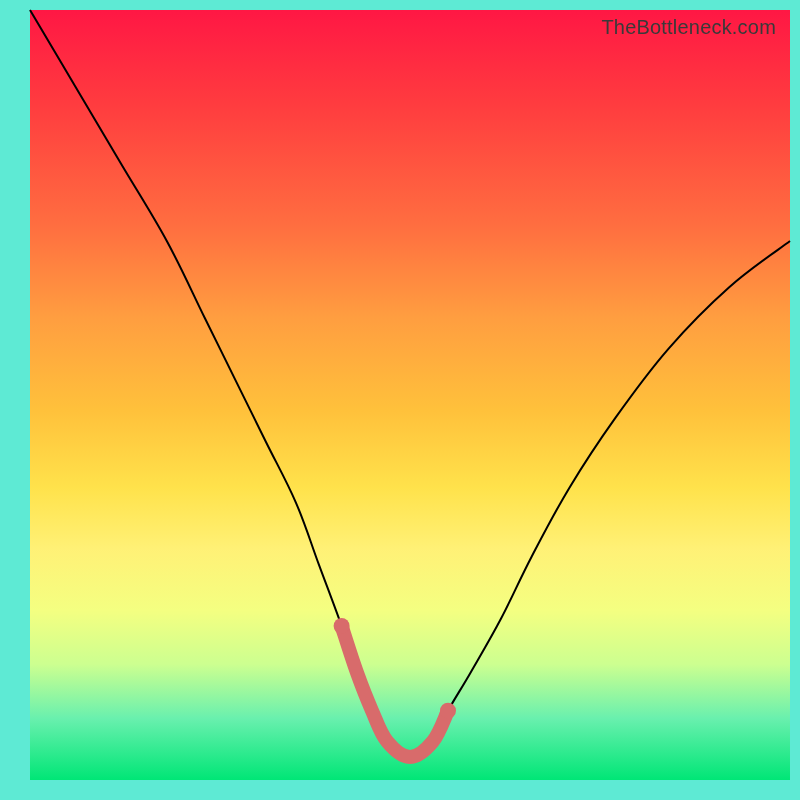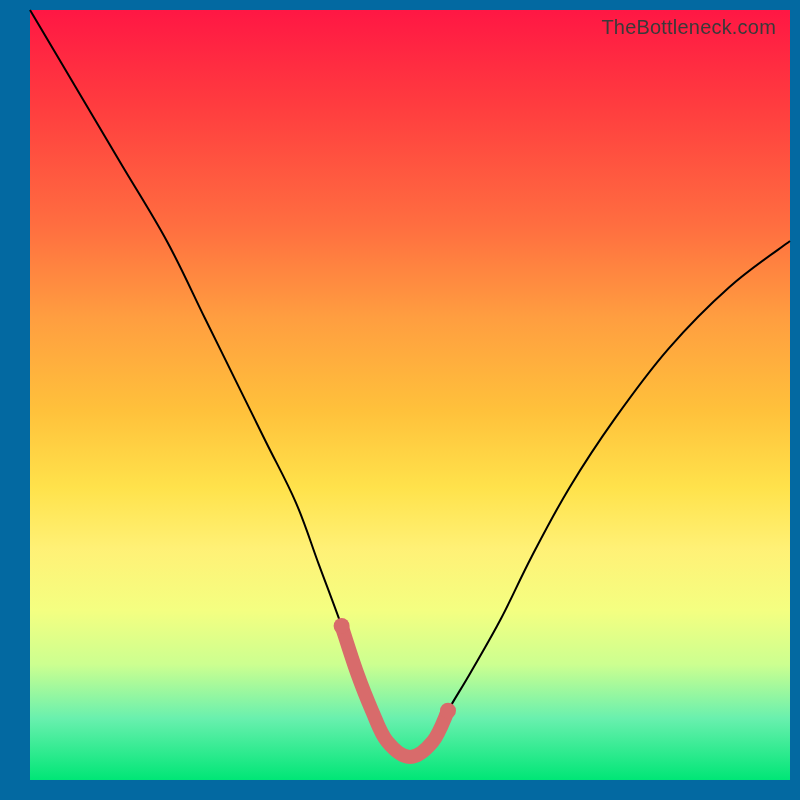--- a/index.html
+++ b/index.html
@@ -8,21 +8,21 @@
     width: 800px;
     height: 800px;
     background: #000;
     overflow: hidden;
     font-family: Arial, Helvetica, sans-serif;
   }
   .stage {
     position: relative;
     width: 800px;
     height: 800px;
-    background: #0369a1;
+    background: #5eead4;
   }
   .plot {
     position: absolute;
     left: 30px;
     top: 10px;
     width: 760px;
     height: 770px;
     
     background: linear-gradient(
       to bottom,

